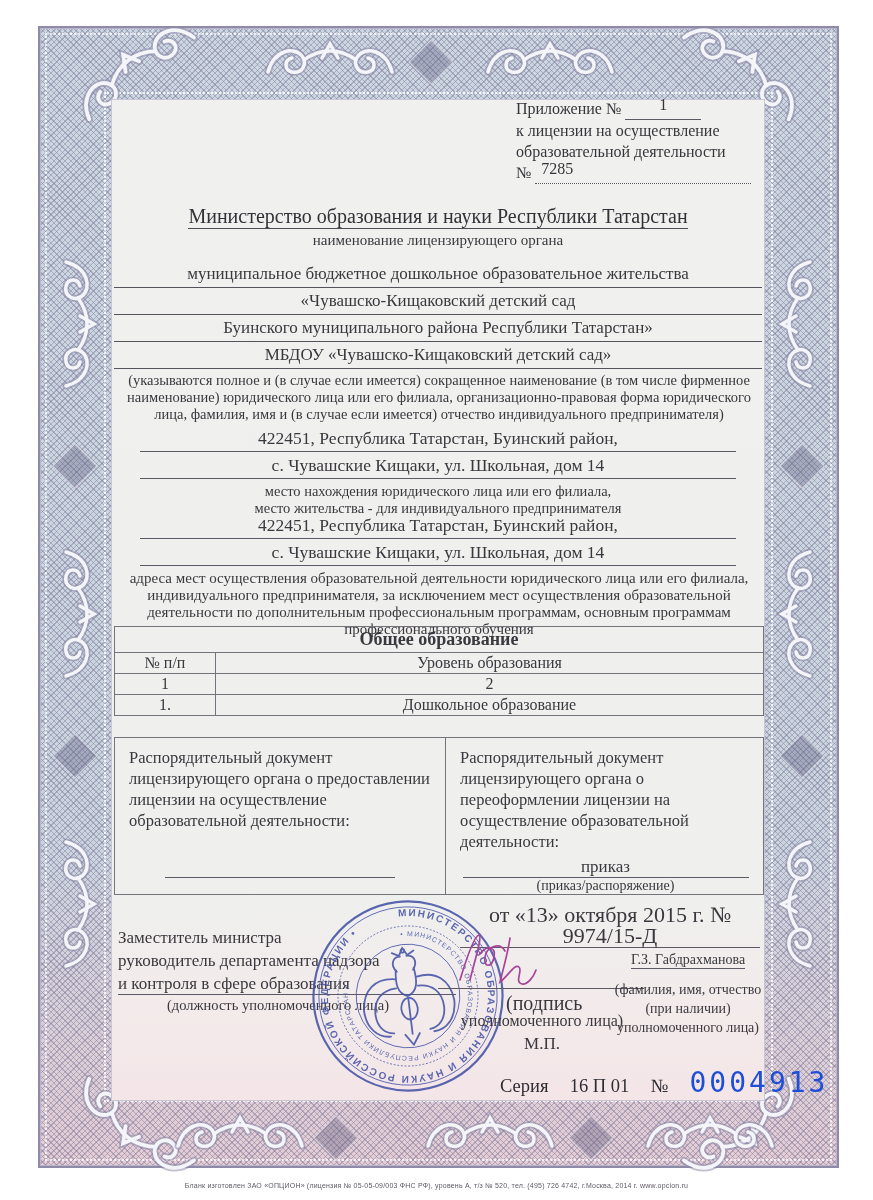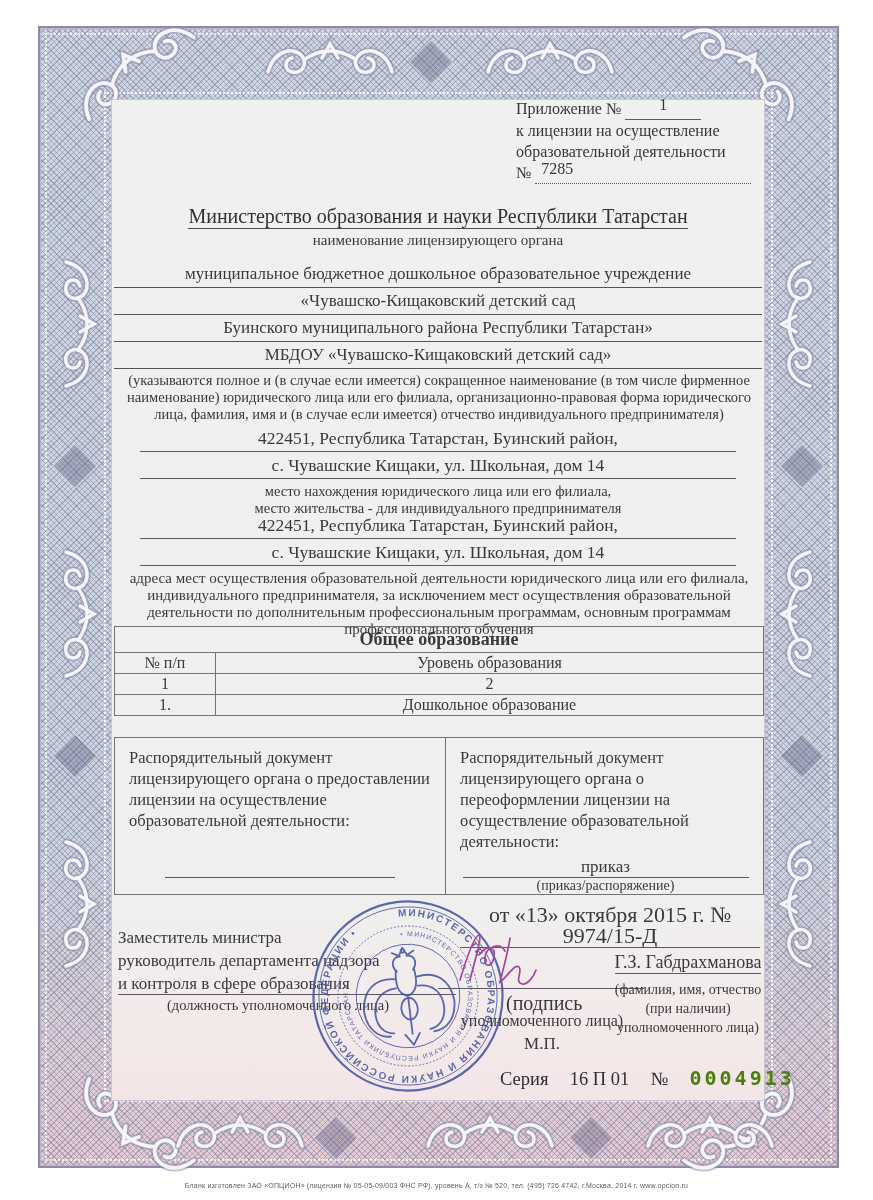--- a/index.html
+++ b/index.html
@@ -59,27 +59,27 @@
   
   .sig-pos{left:118px;top:926px;width:340px;font-size:17px;line-height:23px;}
   .pos-uline{left:118px;top:994px;width:338px;border-top:1px solid #5d5964;height:0;}
   .sig-poscap{left:128px;top:997px;width:300px;font-size:14.5px;}
   .stampsvg{left:300px;top:896px;opacity:.88;transform:rotate(-7deg);}
   .signsvg{left:446px;top:926px;}
   .sig-uline{left:438px;top:988px;width:206px;border-top:1px solid #5d5964;height:0;}
   .sig-cap1{left:476px;top:992px;width:120px;font-size:20px;margin-left:30px;}
   .sig-cap2{left:420px;top:1012px;width:244px;font-size:16px;text-align:center;}
   .sig-mp{left:478px;top:1034px;width:128px;text-align:center;font-size:17px;}
-  .sig-name{left:604px;top:952px;width:168px;text-align:center;font-size:18px;}
+  .sig-name{left:604px;top:952px;width:168px;text-align:center;font-size:14px;}
   .sig-name span{border-bottom:1px solid #5d5964;padding-bottom:1px;}
   .sig-namecap{left:600px;top:980px;width:176px;font-size:14px;line-height:19px;}
   
   .serial{left:500px;top:1066px;width:280px;font-size:18.5px;color:#2f2d34;white-space:nowrap;}
-  .serial .digits{font-family:"DejaVu Sans Mono", monospace;font-weight:700;font-size:20px;
-    letter-spacing:3px;color:#4d7c0f;}
+  .serial .digits{font-family:"DejaVu Sans Mono", monospace;font-weight:400;font-size:28px;
+    letter-spacing:3px;color:#1d4ed8;}
   .serial .gap{display:inline-block;width:12px;}
   
   .fineprint{left:0;top:1182px;width:873px;text-align:center;font-size:7px;
     font-family:"Liberation Sans", sans-serif;color:#5f5a66;letter-spacing:.2px;}
 </style>
 </head>
 <body>
 
 <div class="page">
 
@@ -168,21 +168,21 @@
     </div>
     <div>к лицензии на осуществление</div>
     <div>образовательной деятельности</div>
     <div><span>№</span>
       <span class="fill" style="width:210px;border-bottom-style:dotted;text-align:left;padding-left:6px;"><span class="raised">7285</span></span></div>
   </div>
 
   <div class="abs title ctr"><span>Министерство образования и науки Республики Татарстан</span></div>
   <div class="abs subtitle ctr">наименование лицензирующего органа</div>
 
-  <div class="abs orgline" style="top:261px;">муниципальное бюджетное дошкольное образовательное учреждение</div>
+  <div class="abs orgline" style="top:261px;">муниципальное бюджетное дошкольное образовательное жительства</div>
   <div class="abs orgline" style="top:288px;">«Чувашско-Кищаковский детский сад</div>
   <div class="abs orgline" style="top:315px;">Буинского муниципального  района Республики Татарстан»</div>
   <div class="abs orgline" style="top:342px;">МБДОУ  «Чувашско-Кищаковский детский сад»</div>
   <div class="abs ctr smallcap" style="left:116px;top:372px;width:646px;">(указываются полное и (в случае если имеется) сокращенное наименование (в том числе фирменное наименование) юридического лица или его филиала, организационно-правовая форма юридического лица, фамилия, имя и (в случае если имеется) отчество индивидуального предпринимателя)</div>
 
   <div class="abs" style="left:140px;top:425px;width:596px;">
     <div class="ctr uline" style="font-size:17.5px;height:26px;line-height:26px;">422451, Республика Татарстан, Буинский район,</div>
     <div class="ctr uline" style="font-size:17.5px;height:26px;line-height:26px;">с. Чувашские Кищаки, ул. Школьная, дом 14</div>
     <div class="ctr smallcap" style="margin-top:4px;">место нахождения юридического лица или его филиала,</div>
     <div class="ctr smallcap">место жительства - для индивидуального предпринимателя</div>

